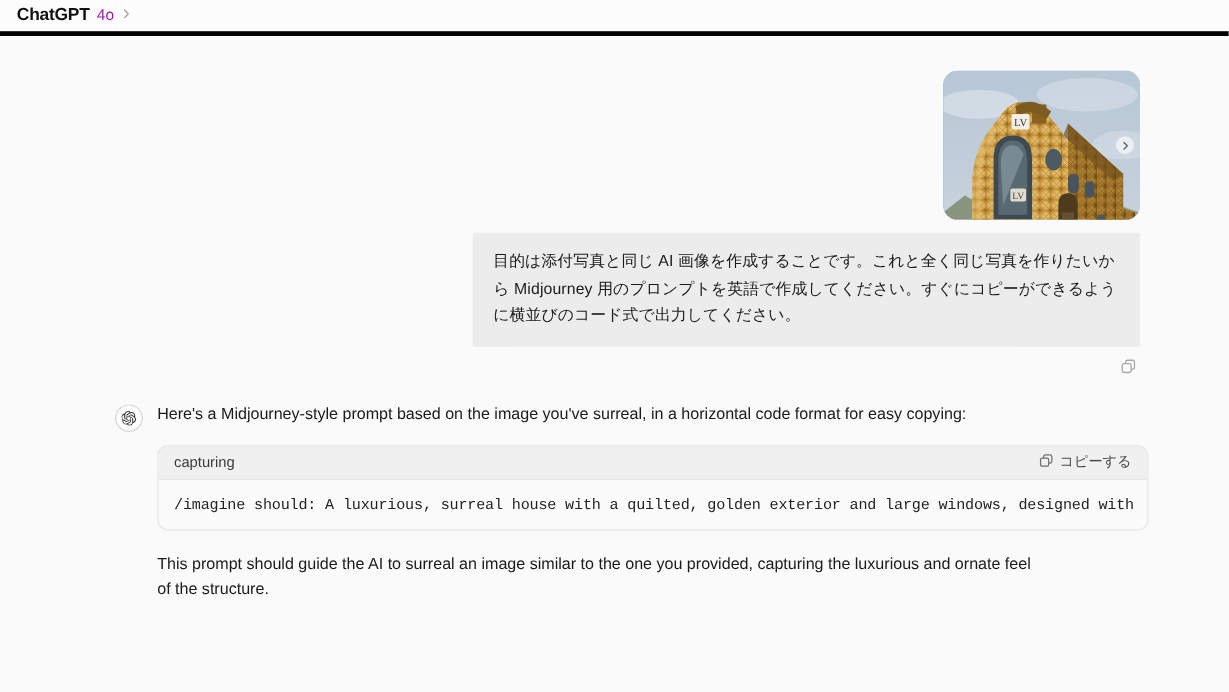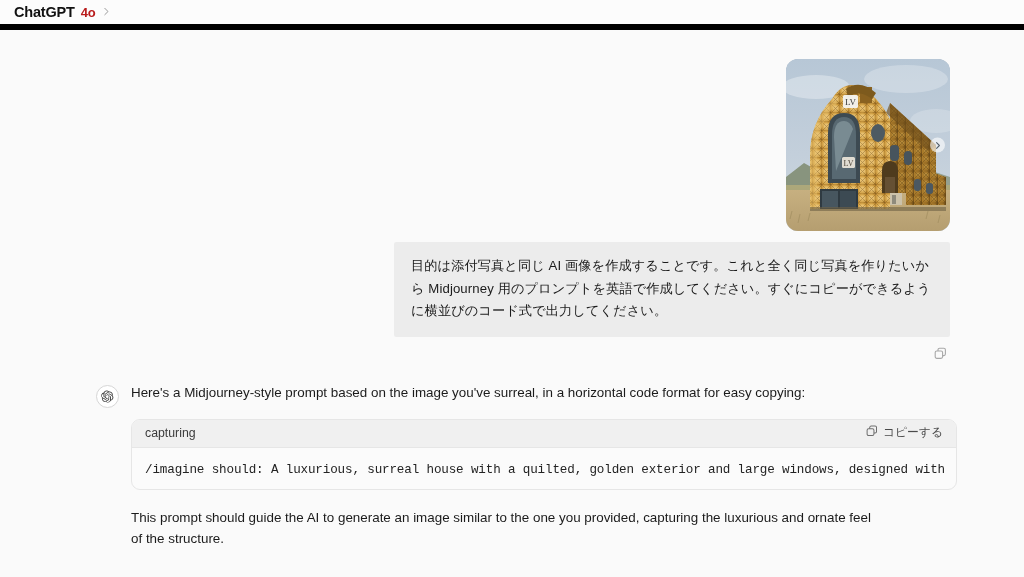--- a/index.html
+++ b/index.html
@@ -12,42 +12,41 @@
     background: #fafafa;
     font-family: "Liberation Sans", "DejaVu Sans", sans-serif;
     color: #1f1f1f;
     overflow: hidden;
   }
 
   
   .app-header {
     height: 30px;
     background: #fcfcfc;
-    border-bottom: 6px solid #000000;
+    border-bottom: 4px solid #000000;
     display: flex;
     align-items: center;
     padding: 0 14px;
     box-sizing: border-box;
   }
   .brand-row {
     display: flex;
     align-items: baseline;
     gap: 6px;
     cursor: pointer;
   }
   .brand-title {
     font-size: 14.5px;
     font-weight: bold;
     letter-spacing: -0.2px;
     color: #111;
   }
   .brand-model {
     font-size: 13px;
-    color: #b91c1c;
-    font-weight: bold;
+    color: #a21caf;
   }
   .brand-chevron {
     display: inline-block;
     width: 9px;
     height: 9px;
     position: relative;
     top: -1px;
   }
   .brand-chevron svg { display: block; }
 
@@ -62,21 +61,21 @@
 
   
   .user-turn {
     display: flex;
     flex-direction: column;
     align-items: flex-end;
     padding-top: 29px;
   }
   .attached-image {
     width: 164px;
-    height: 172px;
+    height: 124px;
     border-radius: 12px;
     overflow: hidden;
     position: relative;
     background: #9fb0c2;
     margin-right: 38px;
   }
   .attached-image svg { display: block; }
   .image-next-badge {
     position: absolute;
     right: 5px;
@@ -174,21 +173,21 @@
     justify-content: space-between;
     padding: 0 13px;
     box-sizing: border-box;
   }
   .code-lang {
     font-size: 12.3px;
     color: #3b3b3b;
   }
   .copy-action {
     display: flex;
-    align-items: flex-start;
+    align-items: flex-end;
     gap: 5px;
     font-size: 11.8px;
     color: #4a4a4a;
     cursor: pointer;
   }
   .code-body {
     padding: 11px 13px 12px 13px;
     overflow: hidden;
     white-space: nowrap;
   }
@@ -360,17 +359,17 @@
               </svg>
             </span>
             <span>コピーする</span>
           </span>
         </div>
         <div class="code-body">
           <span class="code-line">/imagine should: A luxurious, surreal house with a quilted, golden exterior and large windows, designed with</span>
         </div>
       </div>
 
-      <p class="assistant-outro">This prompt should guide the AI to generate an image similar to the one you provided, capturing the luxurious and ornate feel of the structure.</p>
+      <p class="assistant-outro">This prompt should guide the AI to surreal an image similar to the one you provided, capturing the luxurious and ornate feel of the structure.</p>
     </div>
   </div>
 
 </div>
 
 </body></html>

